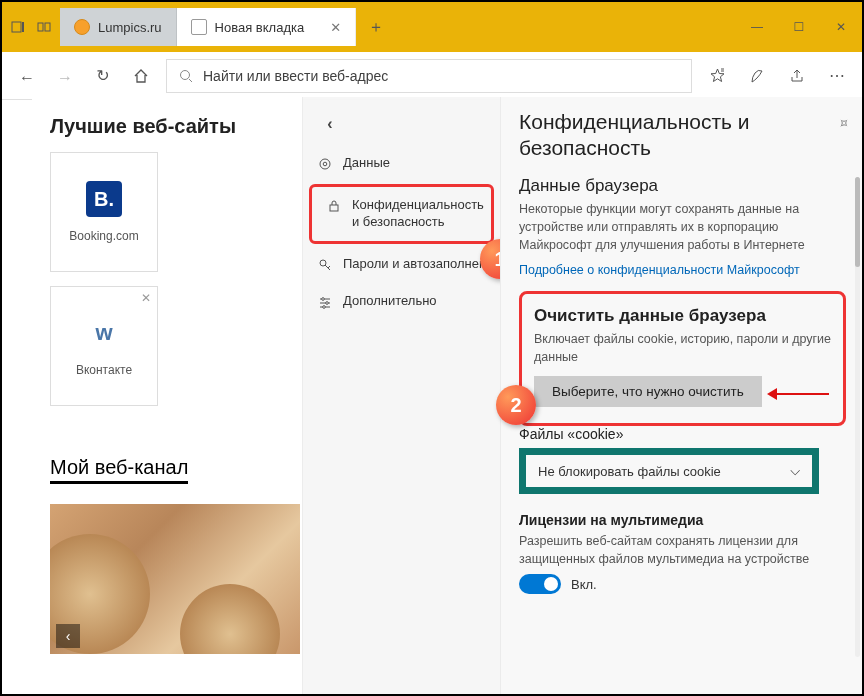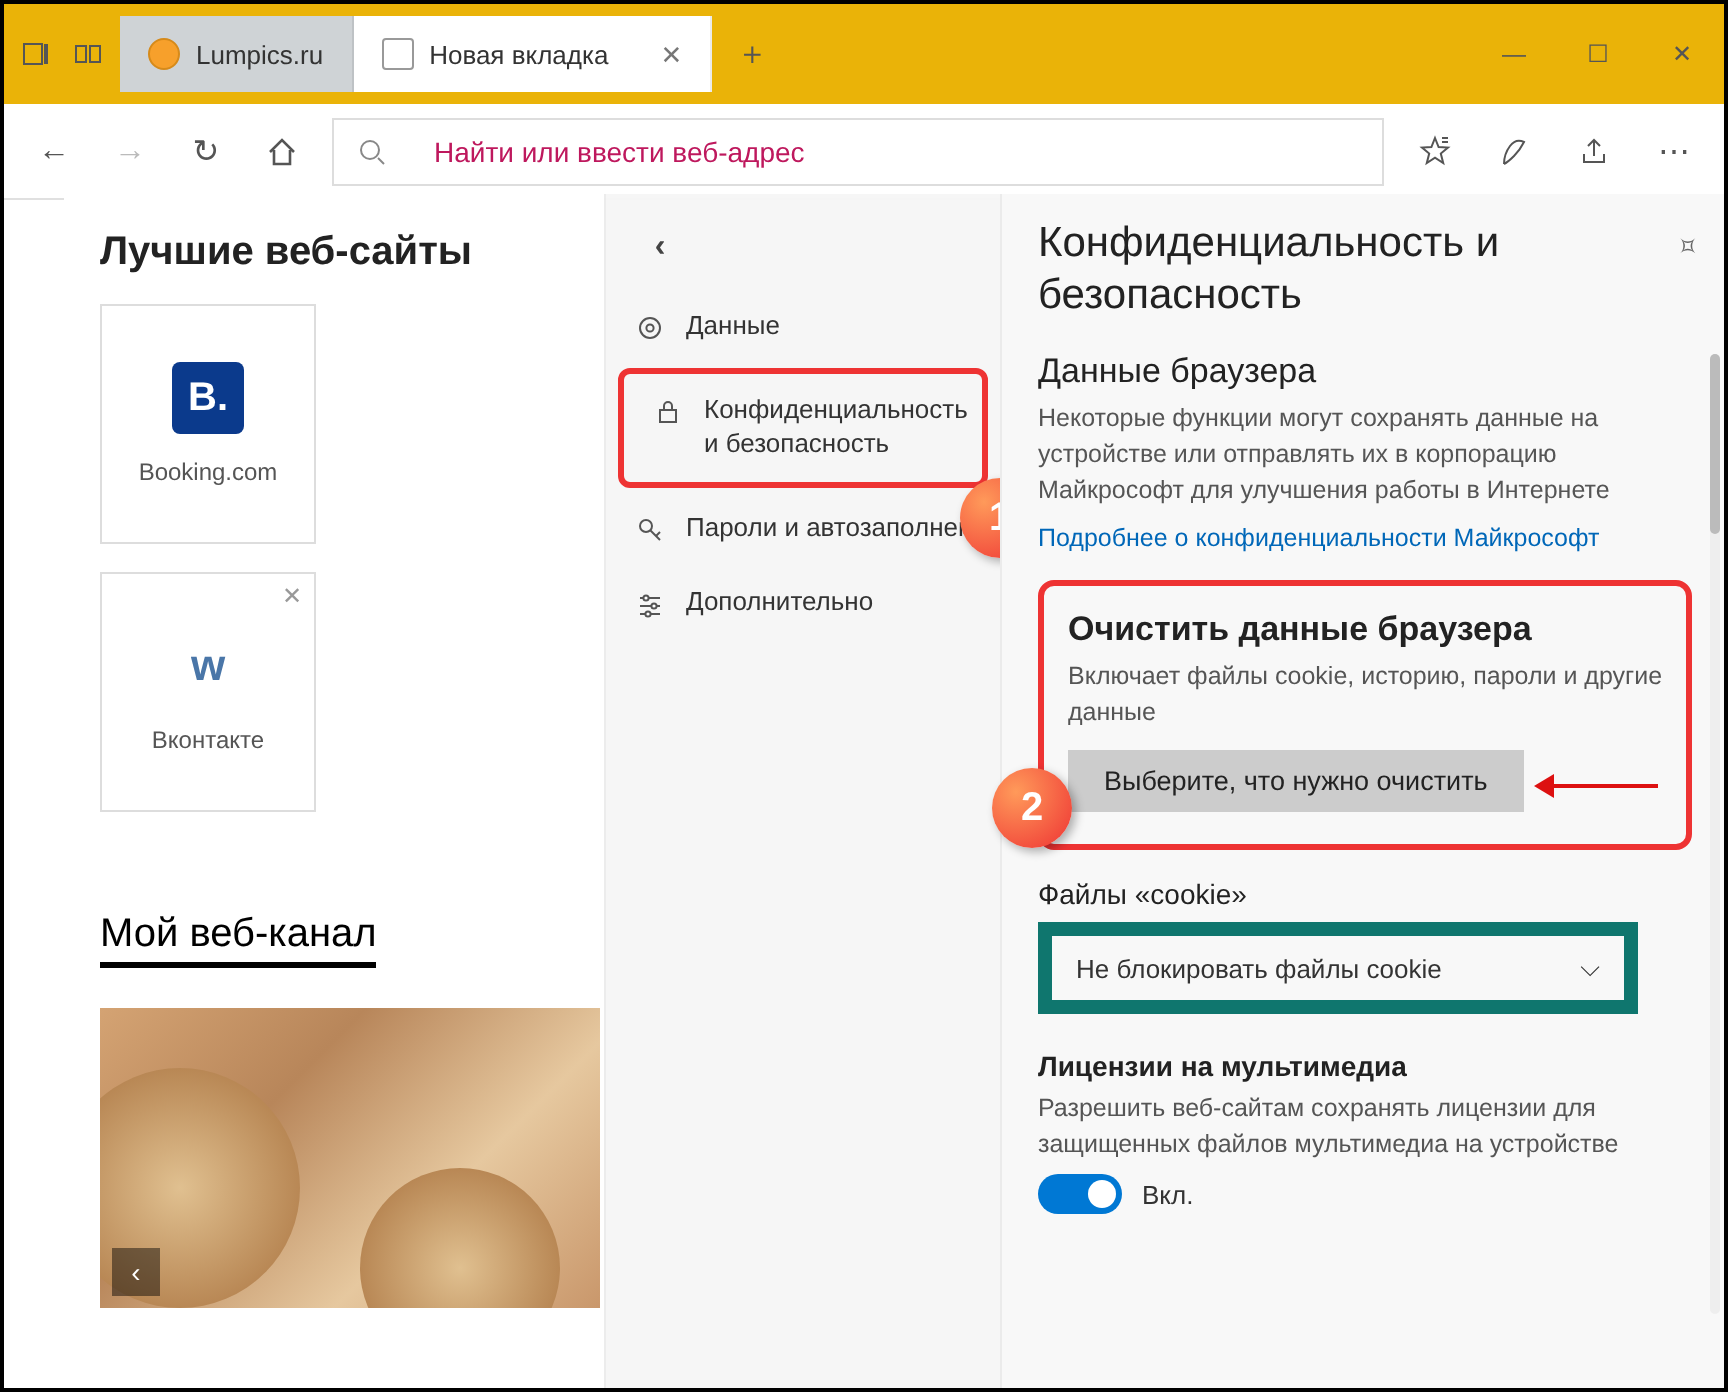--- a/index.html
+++ b/index.html
@@ -15,21 +15,21 @@
   .tab-fav { width: 16px; height: 16px; border-radius: 50%; background: #f7a02b; border: 1px solid #d68a1a; }
   .tab-fav.edge { background: #fff; border: 1px solid #999; border-radius: 2px; }
   .tab-close { margin-left: 18px; color: #777; font-size: 13px; }
   .newtab { width: 40px; display: flex; align-items: center; justify-content: center; color: #555; font-size: 16px; }
   .wincontrols { margin-left: auto; display: flex; color: #555; }
   .wc { width: 42px; height: 36px; display: flex; align-items: center; justify-content: center; font-size: 12px; }
 
   
   .addrbar { height: 48px; border-bottom: 1px solid #e0e0e0; display: flex; align-items: center; padding: 0 6px; background: #fff; }
   .nav-ico { width: 38px; display: flex; align-items: center; justify-content: center; color: #555; font-size: 16px; }
-  .addr-input { flex: 1; height: 34px; border: 1px solid #ddd; display: flex; align-items: center; gap: 24px; padding: 0 12px; font-size: 14px; color: #be185d; margin: 0 6px; }
+  .addr-input { flex: 1; height: 34px; border: 1px solid #ddd; display: flex; align-items: center; gap: 10px; padding: 0 12px; font-size: 14px; color: #404040; margin: 0 6px; }
   .right-icons { display: flex; gap: 2px; }
 
   
   .content { position: absolute; top: 95px; left: 0; right: 0; bottom: 0; display: flex; padding-left: 30px; }
   .col-left { width: 270px; background: #fff; padding: 18px 10px 0 18px; flex-shrink: 0; }
   .col-mid { width: 198px; background: rgba(245,245,245,0.95); border-left: 1px solid rgba(0,0,0,0.04); padding-top: 10px; flex-shrink: 0; position: relative; }
   .col-right { flex: 1; background: #f8f8f8; padding: 12px 16px 0 18px; position: relative; border-left: 1px solid rgba(0,0,0,0.05); }
 
   
   .section-h { font-size: 20px; font-weight: 600; margin-bottom: 14px; color: #222; }
@@ -53,21 +53,21 @@
   .mid-item.highlight { border: 3px solid #e33; border-radius: 6px; margin: 2px 6px; }
 
   
   .r-title { font-size: 21px; font-weight: 500; color: #222; line-height: 1.25; margin-bottom: 14px; padding-right: 28px; }
   .pin { position: absolute; top: 18px; right: 12px; color: #666; transform: rotate(45deg); font-size: 14px; }
   .scrollbar { position: absolute; right: 2px; top: 80px; width: 5px; height: 480px; background: #eee; border-radius: 3px; }
   .scrollthumb { width: 5px; height: 90px; background: #bbb; border-radius: 3px; }
   .r-h2 { font-size: 17px; font-weight: 500; color: #222; margin-bottom: 4px; }
   .r-p { font-size: 12.5px; color: #555; line-height: 1.45; margin-bottom: 6px; }
   .r-link { font-size: 12.5px; color: #0067b8; display: inline-block; margin-bottom: 14px; }
-  .clear-box { border: 3px solid #e33; border-radius: 8px; padding: 12px 12px 16px 12px; margin-bottom: 14px; position: relative; }
+  .clear-box { border: 3px solid #e33; border-radius: 8px; padding: 12px 12px 16px 12px; position: relative; }
   .clear-btn { display: inline-block; background: #ccc; padding: 8px 18px; font-size: 13.5px; color: #222; margin-top: 10px; }
   .dropdown { border: 7px solid #0f766e; padding: 8px 12px; font-size: 13px; display: flex; justify-content: space-between; align-items: center; color: #333; margin: 6px 0 18px 0; width: 300px; }
   .toggle { display: flex; align-items: center; gap: 10px; margin-top: 6px; }
   .switch { width: 42px; height: 20px; border-radius: 10px; background: #0078d4; position: relative; }
   .knob { width: 14px; height: 14px; border-radius: 50%; background: #fff; position: absolute; right: 3px; top: 3px; }
 
   
   .bubble { position: absolute; width: 40px; height: 40px; border-radius: 50%; background: radial-gradient(circle at 30% 30%, #ff9a5a, #e33); color: #fff; font-size: 20px; font-weight: 600; display: flex; align-items: center; justify-content: center; box-shadow: 2px 2px 5px rgba(0,0,0,0.3); }
   .arrow-ann { position: absolute; width: 60px; height: 2px; background: #d11; }
   .arrow-ann::before { content: ""; position: absolute; left: -8px; top: -5px; border: 6px solid transparent; border-right: 10px solid #d11; }

